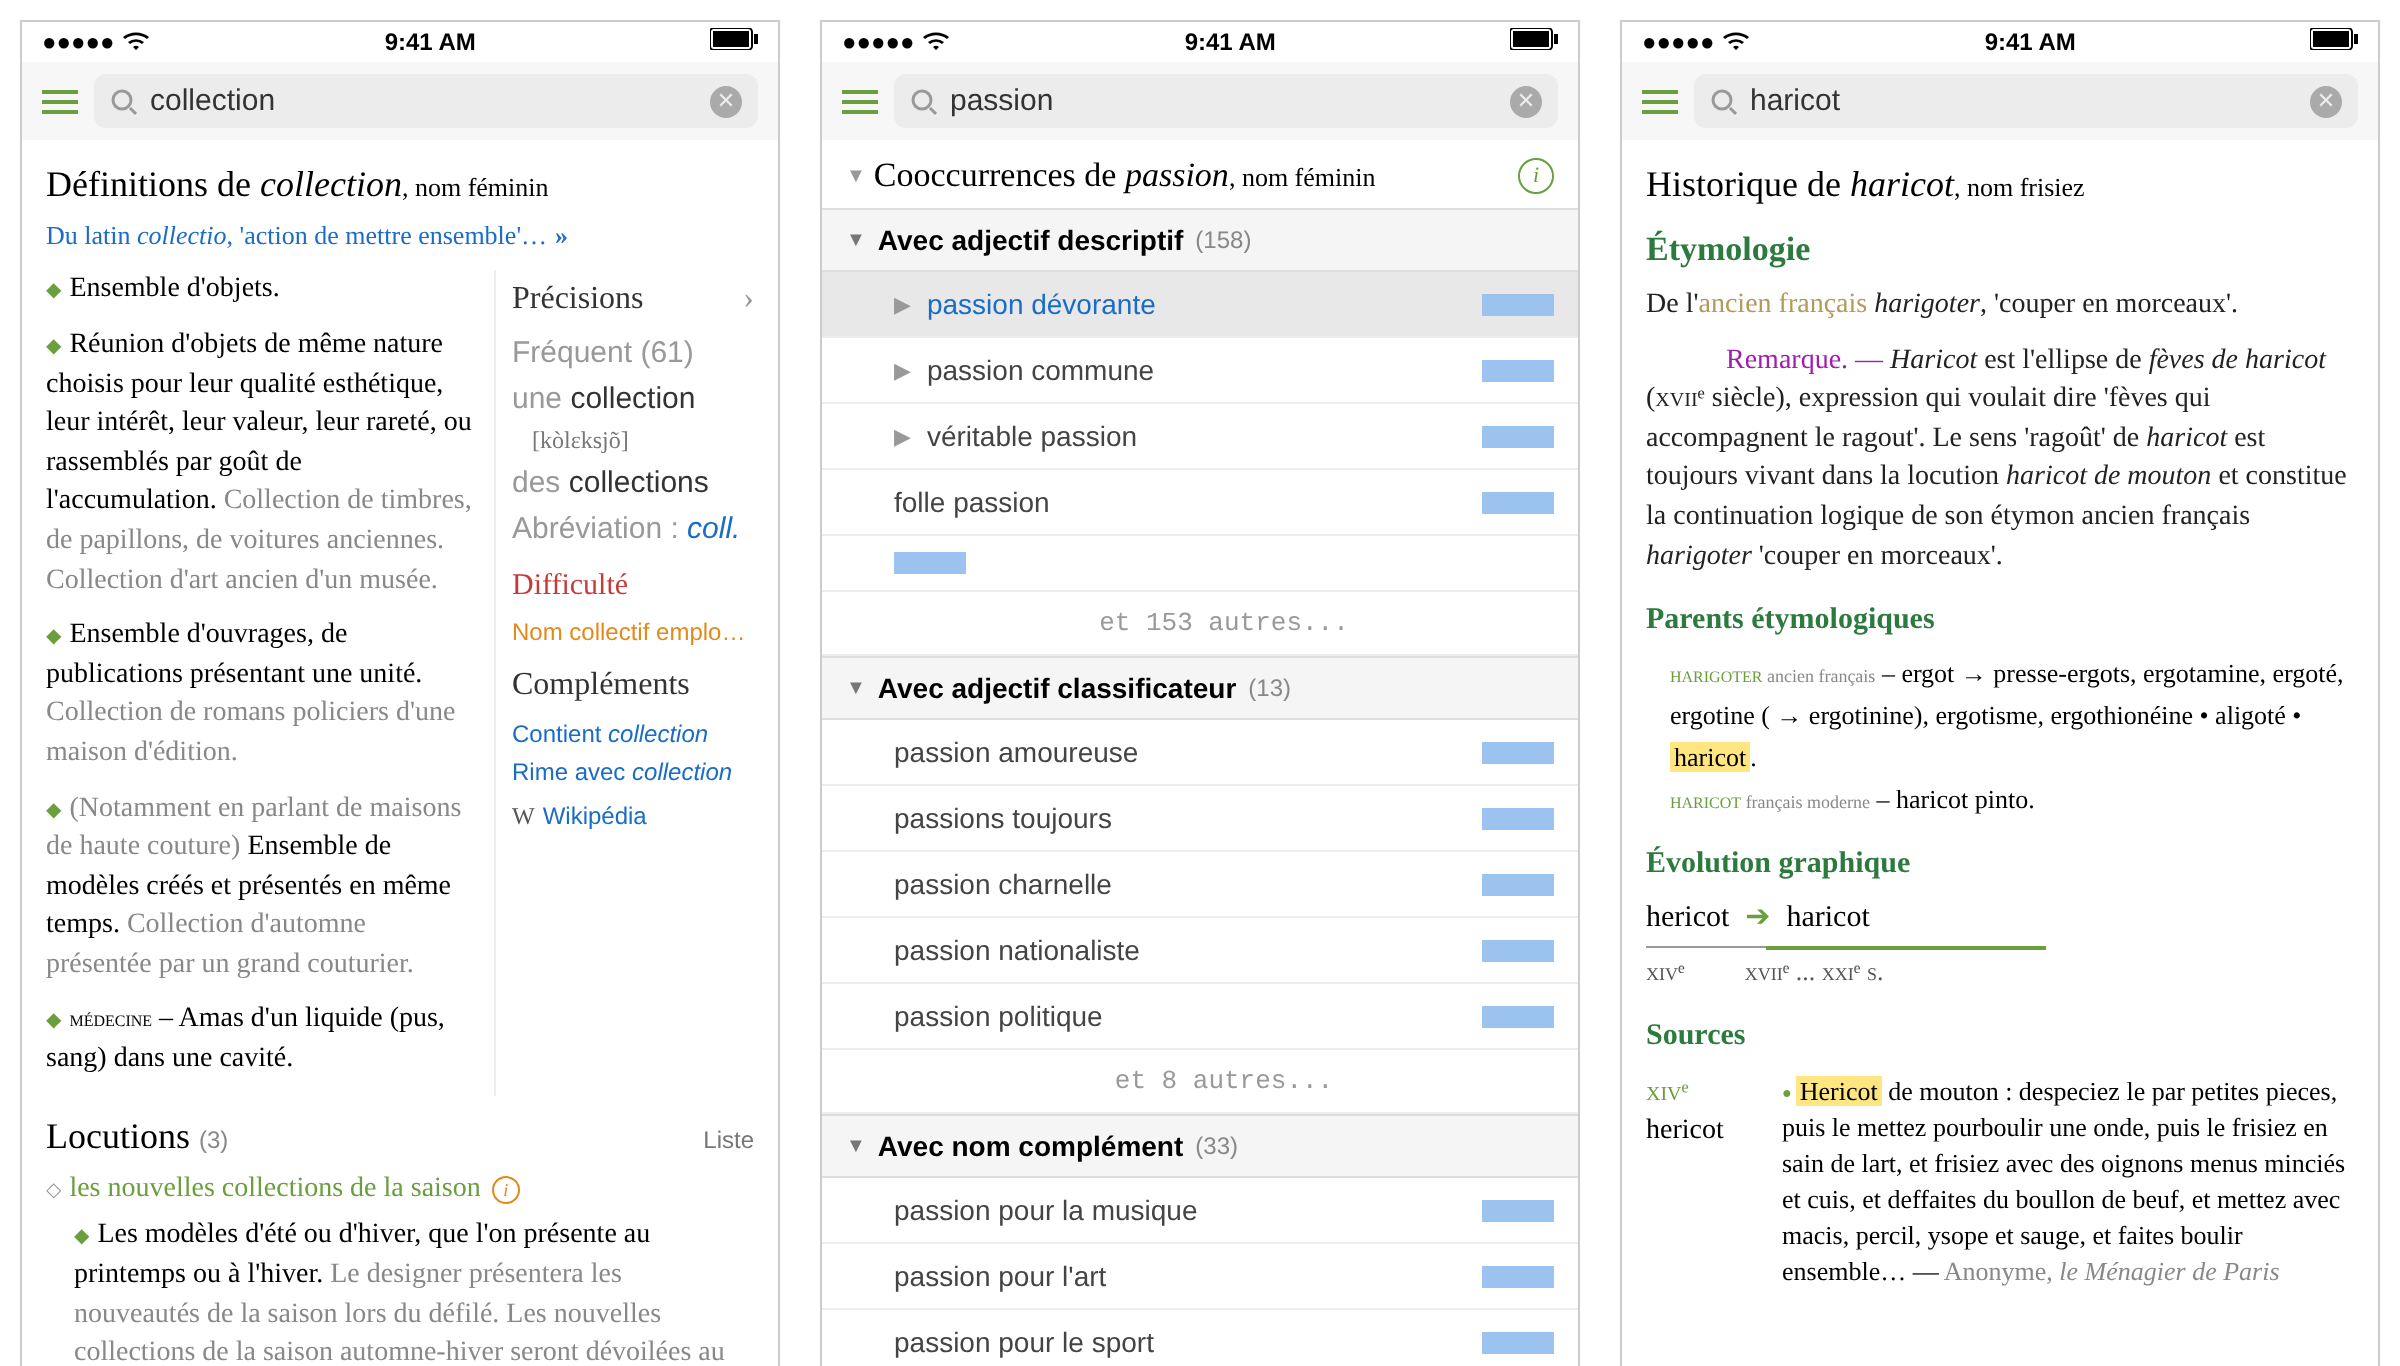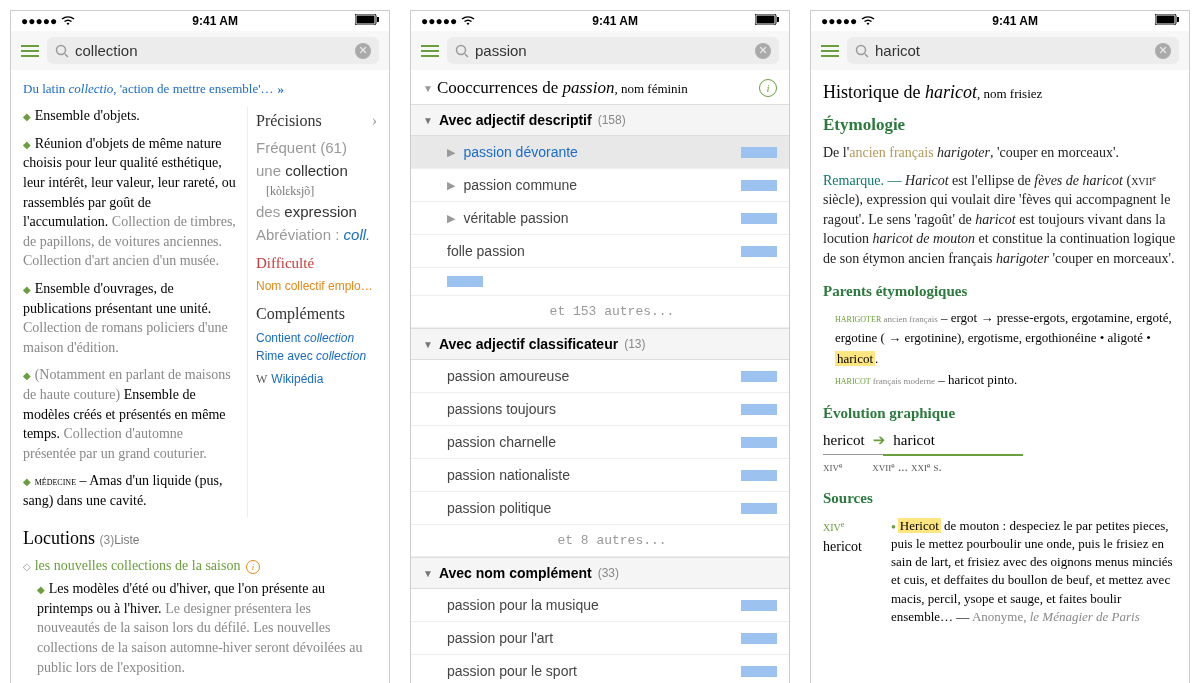--- a/index.html
+++ b/index.html
@@ -87,21 +87,21 @@
 .def .smallcaps { font-variant: small-caps; font-size: 11px; }
 .rt-head { font-size: 16px; color: #333; font-family: Georgia, serif; display: flex; justify-content: space-between; align-items: center; margin: 4px 0; }
 .rt-head .chev { color: #999; }
 .rt-sub { color: #999; font-size: 15px; margin: 2px 0; }
 .rt-phon { font-family: Georgia, serif; color: #777; font-size: 12px; margin-left: 10px; }
 .rt-red { color: #c73a3a; font-size: 15px; font-family: Georgia, serif; margin-top: 8px; }
 .rt-orange { color: #e28a1a; font-size: 12px; margin-top: 4px; }
 .rt-link { color: #1a6cc7; font-size: 12px; margin-top: 2px; }
 .rt-link .it { font-style: italic; }
 .rt-wiki { display: flex; align-items: center; gap: 4px; margin-top: 6px; color: #1a6cc7; font-size: 12px; }
-.locutions-head { font-size: 18px; margin: 8px 0 4px; display: flex; justify-content: flex-start; align-items: baseline; }
+.locutions-head { font-size: 18px; margin: 8px 0 4px; display: flex; justify-content: space-between; align-items: baseline; }
 .locutions-head small { font-size: 12px; color: #888; font-family: -apple-system, Helvetica, Arial, sans-serif; }
 .locutions-head .liste { font-size: 12px; color: #777; font-family: -apple-system, Helvetica, Arial, sans-serif; }
 .loc-item { color: #6b9e3c; margin: 4px 0; }
 .loc-item::before { content: "◇"; color: #999; margin-right: 4px; font-size: 10px; }
 .info-icon { display: inline-flex; width: 14px; height: 14px; border: 1px solid #e28a1a; border-radius: 50%; color: #e28a1a; font-size: 9px; align-items: center; justify-content: center; font-family: Georgia, serif; font-style: italic; margin-left: 2px; }
 
 
 .cooc-title { font-size: 17px; padding: 8px 12px 6px; display: flex; align-items: center; gap: 4px; }
 .cooc-title .tri { color: #999; font-size: 10px; }
 .cooc-title .word { font-style: italic; }
@@ -135,21 +135,21 @@
 .cooc-item.sel .txt { color: #1a6cc7; }
 .cooc-item .bar { width: 36px; height: 11px; background: #9cc3f0; }
 .cooc-more { padding: 8px 12px 8px 36px; color: #999; font-size: 13px; font-family: Liberation Mono, monospace; border-bottom: 1px solid #eee; text-align: center; }
 
 
 .h3-green { color: #2d7a3e; font-size: 17px; font-weight: bold; margin: 8px 0 6px; }
 .h3-green.small { font-size: 15px; margin-top: 12px; }
 .para { font-size: 14px; margin-bottom: 8px; color: #222; }
 .para .old { color: #b39a5a; }
 .para .it { font-style: italic; }
-.para .grey { color: #0f766e; }
+.para .grey { color: #a21caf; margin-left: 40px; }
 .parents { font-size: 13px; line-height: 1.6; padding-left: 12px; }
 .parents .sc { font-variant: small-caps; color: #6b9e3c; font-size: 11px; }
 .parents .tiny { font-size: 9px; color: #888; }
 .parents .hl { background: #ffe680; padding: 0 2px; }
 .evol-graph { margin: 6px 0 4px; }
 .evol-graph .words { display: flex; align-items: center; gap: 8px; font-size: 15px; }
 .evol-graph .arrow { color: #6b9e3c; }
 .evol-graph .lines { display: flex; margin-top: 3px; }
 .evol-graph .l1 { width: 60px; height: 1px; background: #999; }
 .evol-graph .l2 { width: 140px; height: 2px; background: #6b9e3c; }
@@ -192,40 +192,43 @@
     <div class="searchfield">
       <svg width="14" height="14" viewBox="0 0 14 14">
           <circle cx="6" cy="6" r="4.5" fill="none" stroke="#999" stroke-width="1.5"></circle>
           <line x1="10" y1="10" x2="13" y2="13" stroke="#999" stroke-width="1.5"></line>
         </svg>
       <span class="txt">collection</span>
       <span class="clearbtn">✕</span>
     </div>
   </div>
   <div class="content">
+    <div class="headline">
+      <span>Définitions de </span><span class="word">collection</span><small>, nom féminin</small>
+    </div>
     <div class="etym-line">
       <span>Du latin </span><span class="it">collectio</span><span>, 'action de mettre ensemble'…</span><span class="arrows">»</span>
     </div>
     <div class="twocol">
       <div class="leftcol">
         <div class="def"><span class="bullet">Ensemble d'objets.</span></div>
         <div class="def"><span class="bullet">Réunion d'objets de même nature choisis pour leur qualité esthétique, leur intérêt, leur valeur, leur rareté, ou rassemblés par goût de l'accumulation.</span> <span class="grey">Collection de timbres, de papillons, de voitures anciennes. Collection d'art ancien d'un musée.</span></div>
         <div class="def"><span class="bullet">Ensemble d'ouvrages, de publications présentant une unité.</span> <span class="grey">Collection de romans policiers d'une maison d'édition.</span></div>
         <div class="def"><span class="bullet"></span><span class="grey">(Notamment en parlant de maisons de haute couture)</span><span> Ensemble de modèles créés et présentés en même temps.</span> <span class="grey">Collection d'automne présentée par un grand couturier.</span></div>
         <div class="def"><span class="bullet"></span><span class="smallcaps">médecine</span><span> – Amas d'un liquide (pus, sang) dans une cavité.</span></div>
       </div>
       <div class="rightcol">
         <div class="rt-head">
             <span>Précisions</span>
             <span class="chev">›</span>
           </div>
         <div class="rt-sub">Fréquent (61)</div>
         <div class="rt-sub"><span>une </span><span style="color:#333">collection</span></div>
         <div class="rt-phon">[kòlɛksjõ]</div>
-        <div class="rt-sub"><span>des </span><span style="color:#333">expression</span></div>
+        <div class="rt-sub"><span>des </span><span style="color:#333">collections</span></div>
         <div class="rt-sub"><span>Abréviation : </span><span style="color:#1a6cc7;font-style:italic">coll.</span></div>
         <div class="rt-red">Difficulté</div>
         <div class="rt-orange">Nom collectif emplo…</div>
         <div class="rt-head" style="margin-top:8px">Compléments</div>
         <div class="rt-link"><span>Contient </span><span class="it">collection</span></div>
         <div class="rt-link"><span>Rime avec </span><span class="it">collection</span></div>
         <div class="rt-wiki">
             <span style="font-family:serif;color:#555">W</span>
             <span>Wikipédia</span>
           </div>

